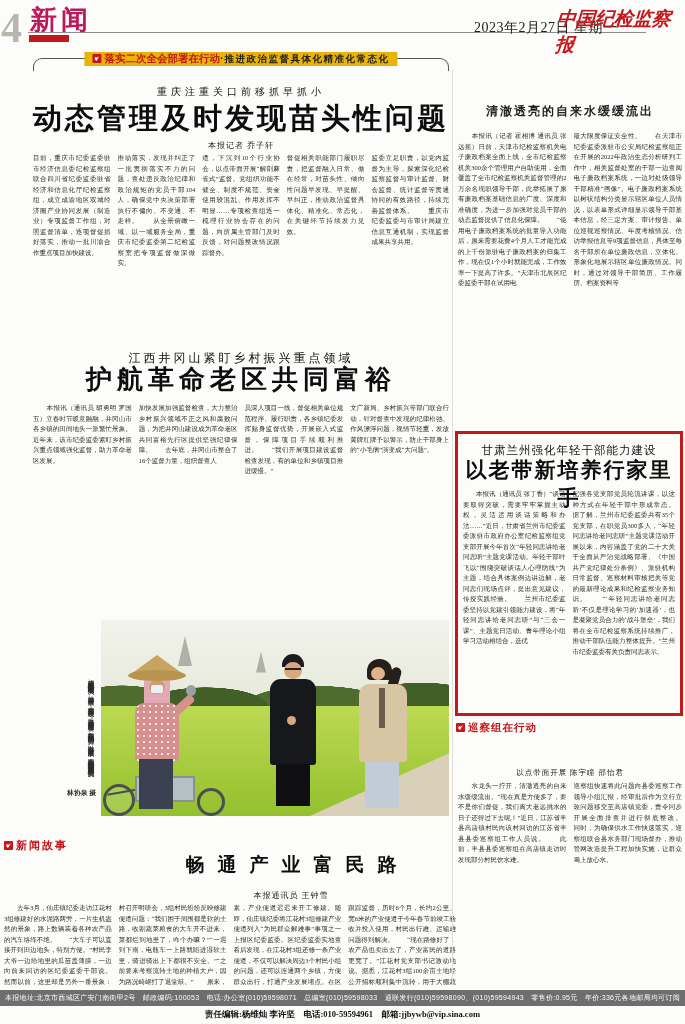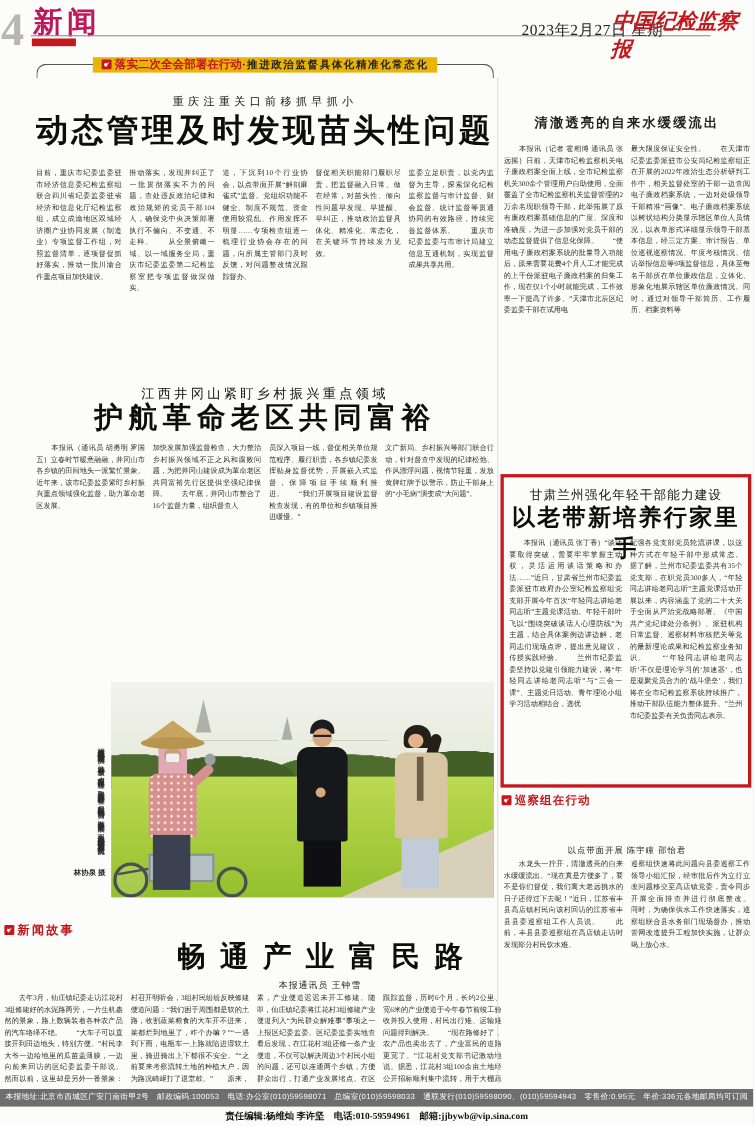--- a/index.html
+++ b/index.html
@@ -88,21 +88,21 @@
   .jacket { left:4px; top:26px; width:48px; height:78px; background:#d8c5a4; border-radius:10px 10px 3px 3px; }
   .strap { left:24px; top:30px; width:6px; height:40px; background:#6d5c49; }
   .jeans { left:10px; top:104px; width:34px; height:46px; background:#c2ccd8; }
   
   .caption { position:absolute; left:33px; top:674px; width:64px; height:130px;
     writing-mode:vertical-rl; font-size:6.6px; line-height:1.75; letter-spacing:.5px; color:#2b2b2b; text-align:justify; }
   .credit { position:absolute; left:36px; top:788px; width:60px; text-align:right; font-size:6.8px; font-weight:bold; color:#2b2b2b; }
   
   .story-label { position:absolute; left:4px; top:838px; font-size:11px; font-weight:600; letter-spacing:2px; }
   .insp-label  { position:absolute; left:456px; top:721px; font-size:10.5px; font-weight:600; letter-spacing:1px;text-align:right; }
-  .title-st  { left:128px; top:852px; width:326px; font-size:26px; letter-spacing:13px; text-indent:13px; }
+  .title-st  { left:128px; top:852px; width:326px; font-size:19px; letter-spacing:13px; text-indent:13px; }
   .byline-st { left:128px; top:890px; width:326px; }
   .body-st   { left:4px; top:903px; width:452px; height:82px; }
   
   .rail-divider { position:absolute; left:452px; top:70px; width:1px; height:915px; background:#e0ded8; }
   .title-tj { left:457px; top:73px; width:226px; font-size:19px; letter-spacing:1px; }
   .subtitle-tj { position:absolute; left:457px; top:103px; width:226px; text-align:center; font-size:12px; letter-spacing:2px; font-weight:600; }
   .body-tj { left:458px; top:131px; width:224px; height:294px; }
   .redbox { position:absolute; left:455px; top:431px; width:228px; height:285px; border:3px solid #c3181c; background:#fcfcfa; }
   .kicker-lz { left:457px; top:443px; width:224px; font-size:11.5px; letter-spacing:1px; }
   .title-lz { left:457px; top:456px; width:224px; font-size:21px; letter-spacing:2px; }
@@ -133,20 +133,21 @@
   <div class="masthead accent">中国纪检监察报</div>
 
   <div class="banner">
     <div class="banner-text">
       <span class="brand-icon"></span><span class="accent">落实二次全会部署在行动</span><span class="banner-sub">·推进政治监督具体化精准化常态化</span>
     </div>
   </div>
 
   <div class="kicker kicker-cq">重庆注重关口前移抓早抓小</div>
   <div class="headline title-cq">动态管理及时发现苗头性问题</div>
+  <div class="byline byline-cq">本报记者 乔子轩</div>
   <div class="cols body-cq">
     <div class="col">目前，重庆市纪委监委驻市经济信息委纪检监察组联合四川省纪委监委驻省经济和信息化厅纪检监察组，成立成渝地区双城经济圈产业协同发展（制造业）专项监督工作组，对照监督清单，逐项督促抓好落实，推动一批川渝合作重点项目加快建设。</div>
     <div class="col">推动落实，发现并纠正了一批贯彻落实不力的问题，查处违反政治纪律和政治规矩的党员干部104人，确保党中央决策部署执行不偏向、不变通、不走样。　　从全景俯瞰一域、以一域服务全局，重庆市纪委监委第二纪检监察室把专项监督做深做实。</div>
     <div class="col">道，下沉到10个行业协会，以点带面开展“解剖麻雀式”监督。党组织功能不健全、制度不规范、资金使用较混乱、作用发挥不明显……专项检查组逐一梳理行业协会存在的问题，向所属主管部门及时反馈，对问题整改情况跟踪督办。</div>
     <div class="col">督促相关职能部门履职尽责，把监督融入日常、做在经常，对苗头性、倾向性问题早发现、早提醒、早纠正，推动政治监督具体化、精准化、常态化，在关键环节持续发力见效。</div>
     <div class="col">监委立足职责，以党内监督为主导，探索深化纪检监察监督与审计监督、财会监督、统计监督等贯通协同的有效路径，持续完善监督体系。　　重庆市纪委监委与市审计局建立信息互通机制，实现监督成果共享共用。</div>
   </div>
 
   <div class="kicker kicker-jg">江西井冈山紧盯乡村振兴重点领域</div>
   <div class="headline title-jg">护航革命老区共同富裕</div>

